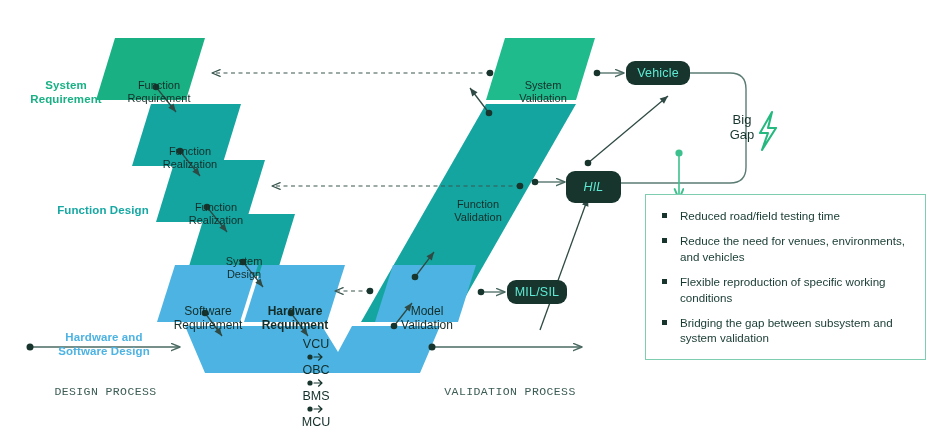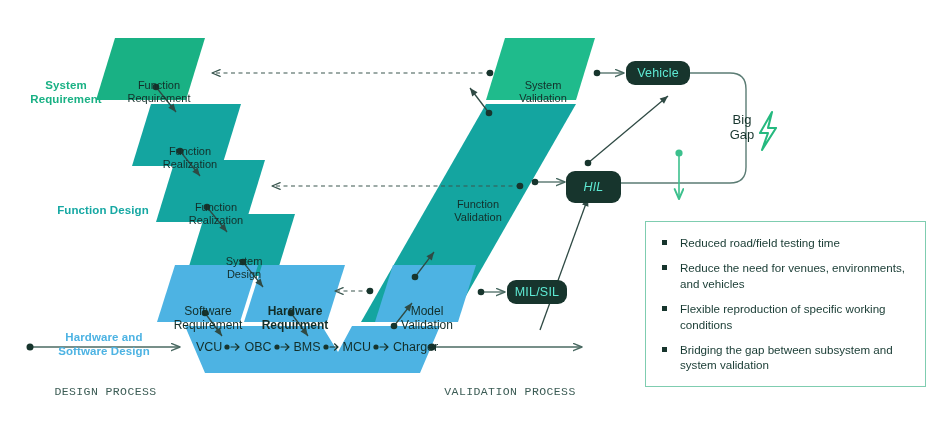--- a/index.html
+++ b/index.html
@@ -38,38 +38,38 @@
     display:flex;align-items:center;justify-content:center;
     font-size:12.5px;color:#17352d;
   }
   .biggap{
     position:absolute;font-size:13px;line-height:1.15;color:#17352d;
     text-align:center;
   }
 
   
   #benefits{
-    position:absolute;left:645px;top:221px;width:281px;height:166px;
+    position:absolute;left:645px;top:194px;width:281px;height:166px;
     background:#ffffff;border:1.3px solid #7fcdb0;box-sizing:border-box;
     padding:13px 14px 10px 16px;
   }
   #benefits ul{list-style:none;margin:0;padding:0;}
   #benefits li{
     position:relative;padding-left:18px;margin:0 0 10px 0;
     font-size:11.6px;line-height:1.33;color:#173a32;
   }
   #benefits li:last-child{margin-bottom:0;}
   #benefits li .sq{
     position:absolute;left:0;top:5px;width:5px;height:5px;background:#17352d;
   }
 
   
   #chain{
     position:absolute;left:196px;top:337px;width:240px;height:20px;
-    display:flex;align-items:center;font-size:12.5px;color:#132e29;
+    display:flex;align-items:center;font-size:12.5px;color:#132e29;flex-direction:column;
   }
   #chain .node{white-space:nowrap;}
   #chain .conn{display:inline-flex;align-items:center;margin:0 1px;}
 </style>
 </head>
 <body>
 
 <div id="stage">
 
   <svg id="svgroot" viewBox="0 0 950 427">

